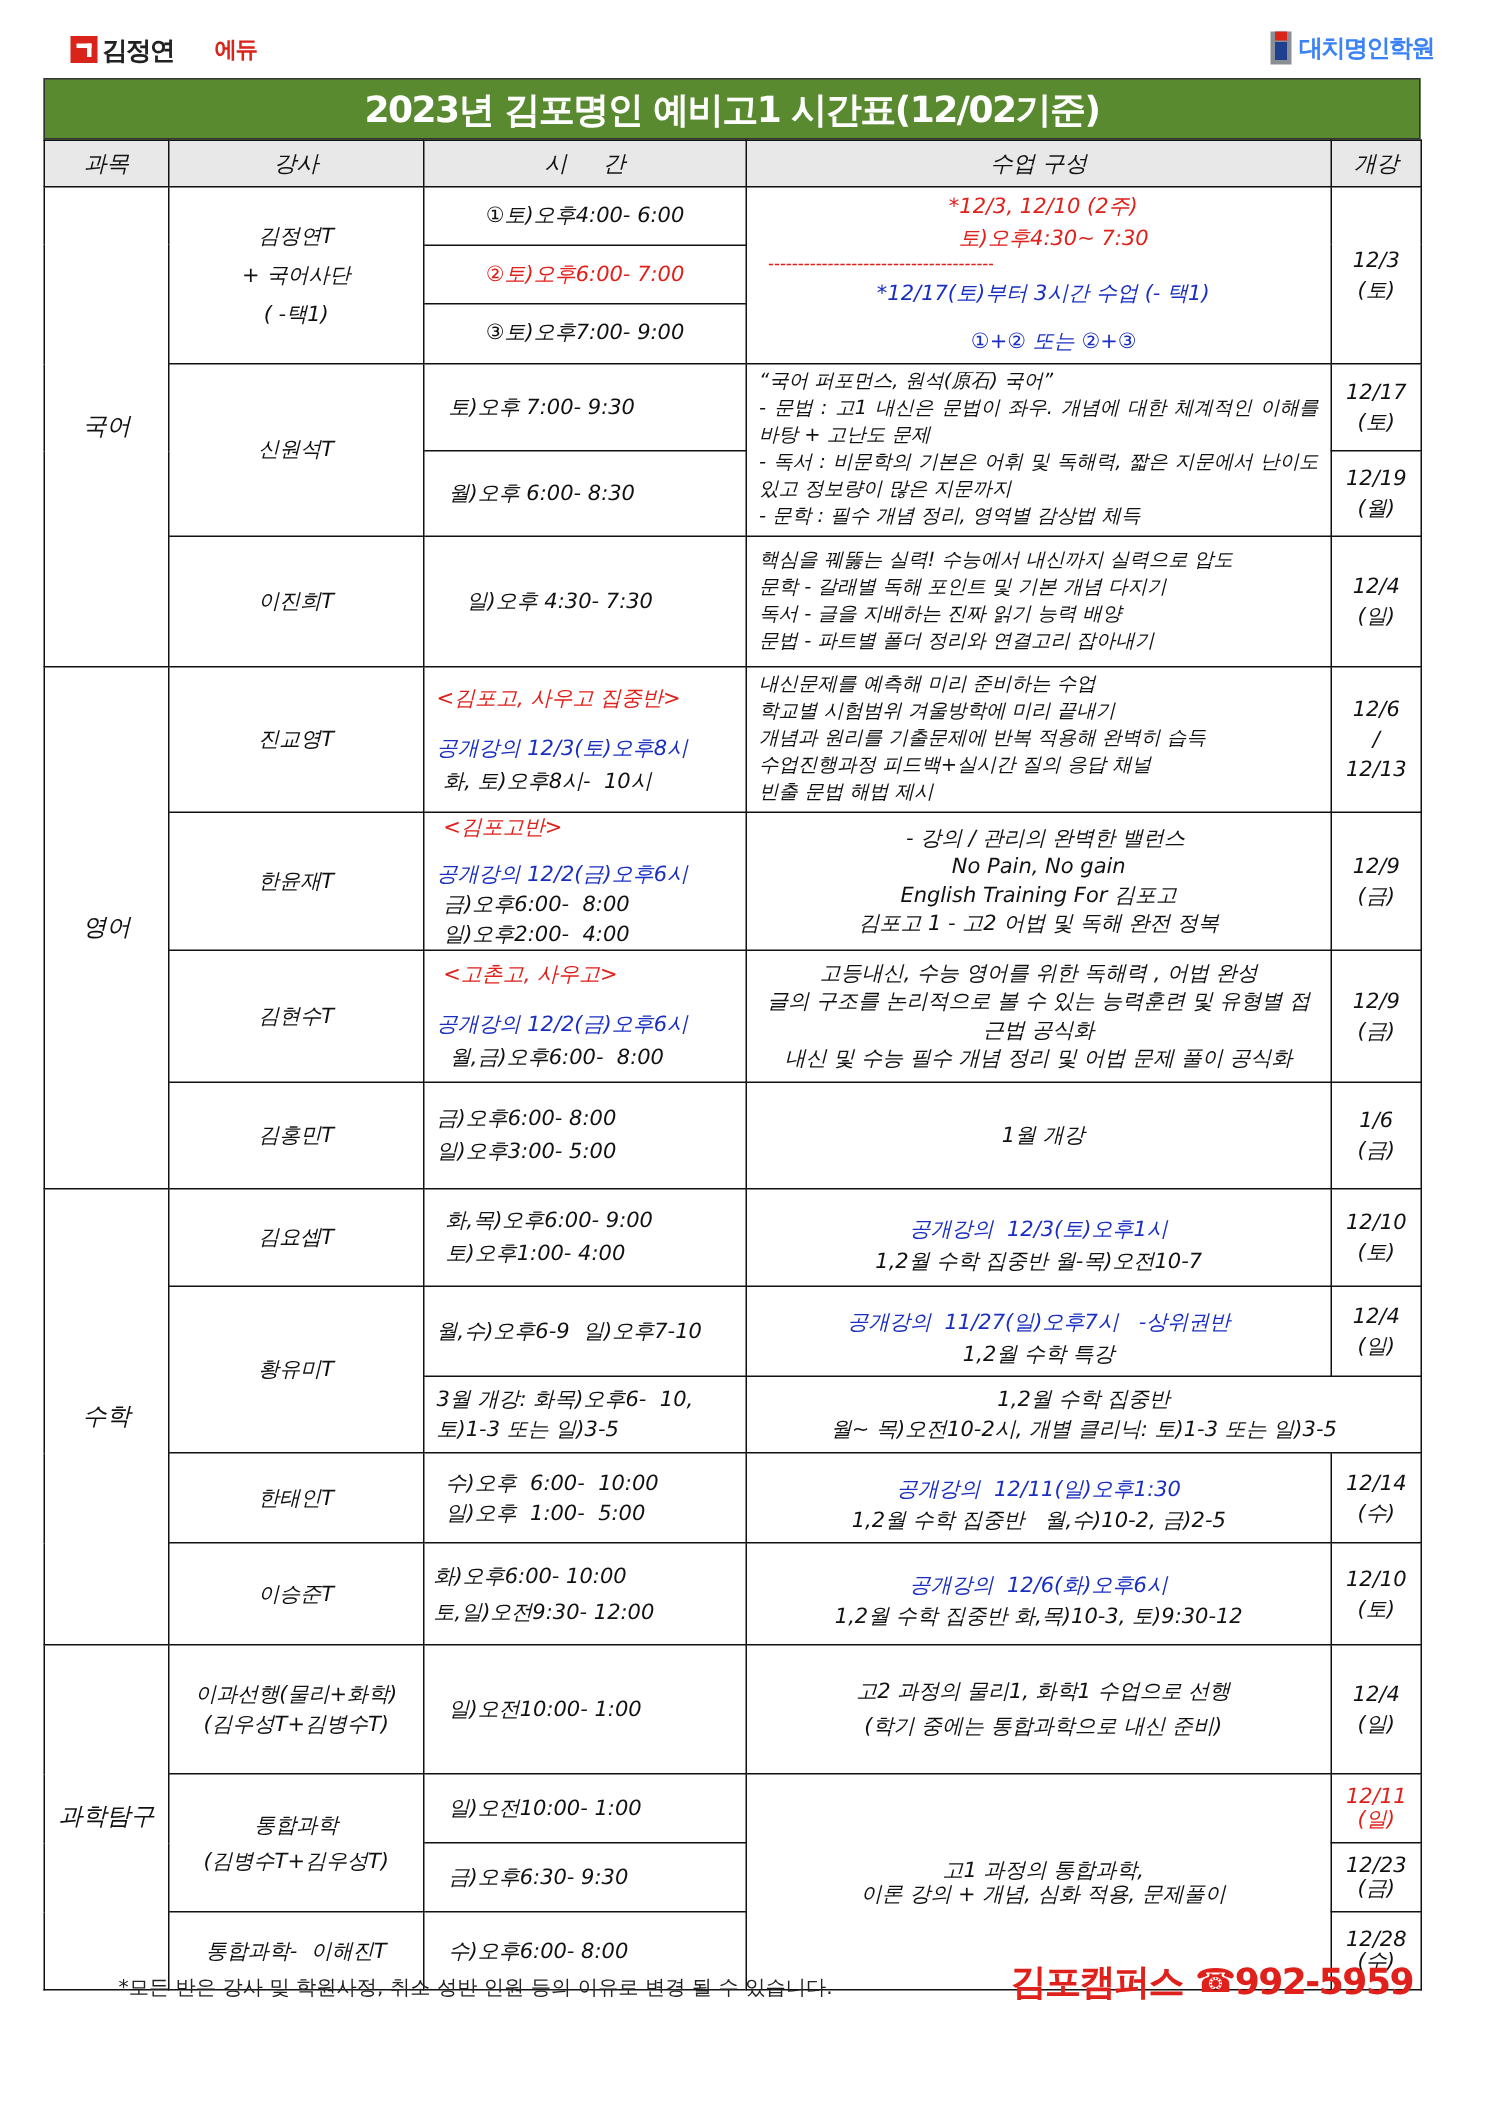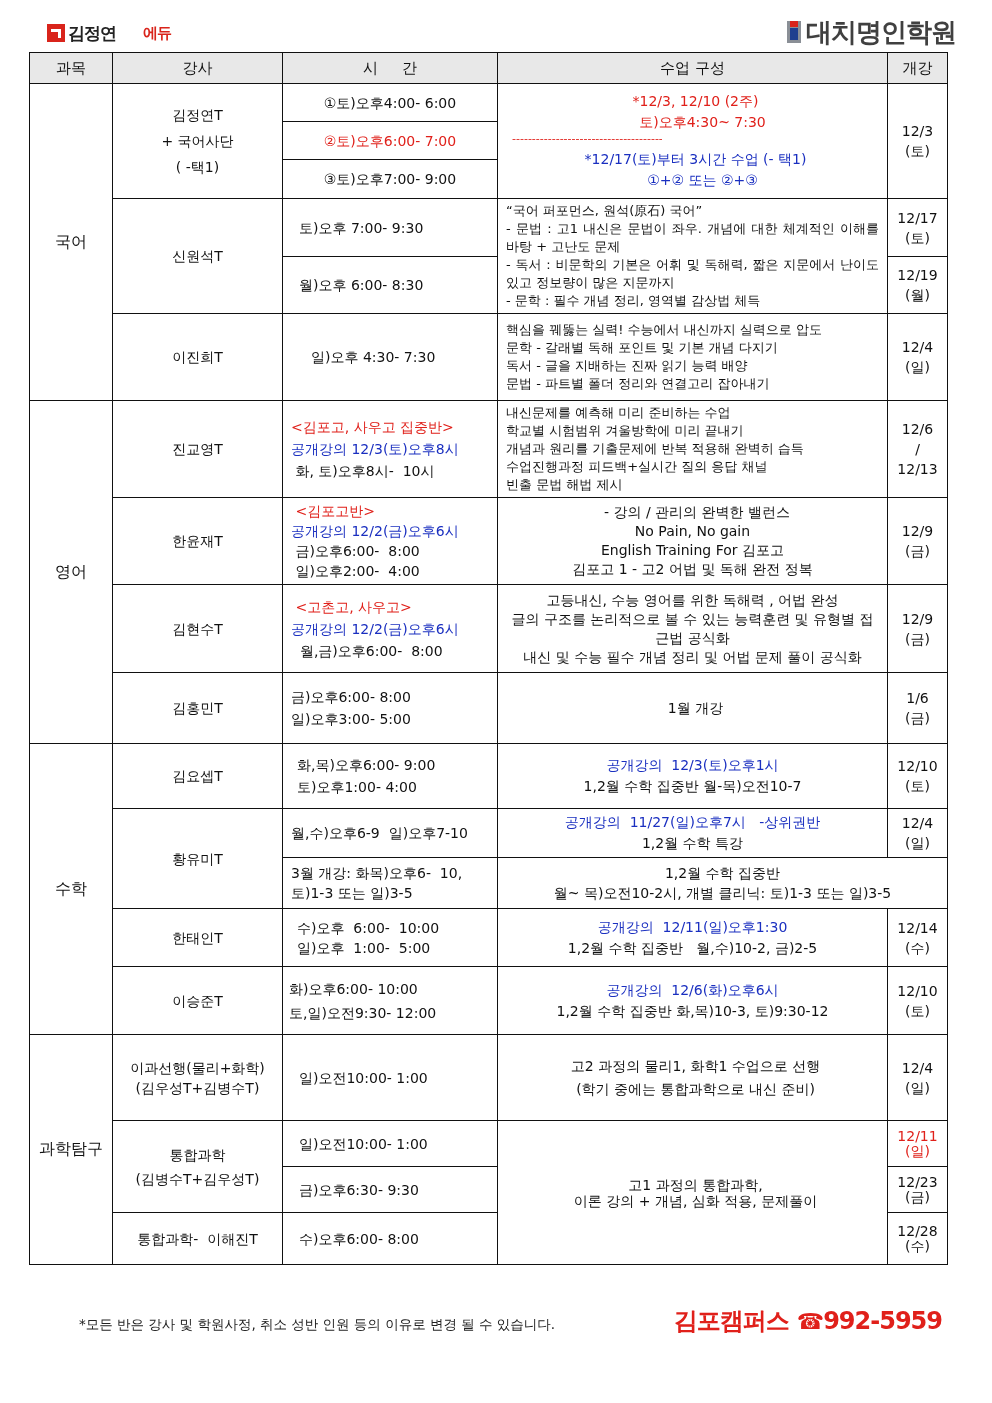--- a/index.html
+++ b/index.html
@@ -6,37 +6,37 @@
   body { width: 992px; height: 1403px; background: #ffffff; position: relative; font-family: "DejaVu Sans", "Liberation Sans", sans-serif; color: #111; overflow: hidden; }
   .logo-left { position: absolute; left: 47px; top: 20px; height: 26px; display: flex; align-items: center; gap: 3px; }
   .logo-left .mark { width: 18px; height: 18px; background: #d9241b; position: relative; }
   .logo-left .mark::after { content: ""; position: absolute; left: 4px; top: 5px; width: 10px; height: 9px; border-top: 3px solid #fff; border-right: 3px solid #fff; box-sizing: border-box; }
   .logo-left .name { font-size: 17px; font-weight: bold; color: #222; letter-spacing: -1px; }
   .logo-left .sub { font-size: 15px; font-weight: bold; color: #d9241b; letter-spacing: -1px; margin-left: 24px; }
   .logo-right { position: absolute; right: 36px; top: 18px; height: 28px; display: flex; align-items: center; gap: 5px; }
   .logo-right .mark { width: 14px; height: 22px; position: relative; background: #8a8f96; }
   .logo-right .mark::before { content: ""; position: absolute; left: 3px; top: 0; width: 8px; height: 6px; background: #d9241b; }
   .logo-right .mark::after { content: ""; position: absolute; left: 3px; top: 7px; width: 8px; height: 12px; background: #1f3f8f; }
-  .logo-right .name { font-size: 26px; font-weight: bold; color: #404040; letter-spacing: -1px; }
+  .logo-right .name { font-size: 16px; font-weight: bold; color: #3b82f6; letter-spacing: -1px; }
 
   .sheet { position: absolute; left: 29px; top: 52px; width: 918px; }
   .title-band { height: 41px; background: #5a8a30; border: 1px solid #333; display: flex; align-items: center; justify-content: center; color: #fff; font-size: 24px; font-weight: bold; letter-spacing: -1px; }
 
-  table { border-collapse: collapse; width: 918px; table-layout: fixed; font-size: 14px; }
+  table { border-collapse: collapse; width: 918px; table-layout: fixed; font-size: 14px; font-style: italic; }
   td, th { border: 1.3px solid #111; vertical-align: middle; }
   th { background: #e8e8e8; font-weight: normal; font-size: 15px; height: 31px; text-align: center; }
   .c-subj { text-align: center; font-size: 16px; }
   .c-teacher { text-align: center; font-size: 14px; line-height: 26px; margin-left: 29px; }
   .c-time { font-size: 14px; padding-left: 8px; line-height: 22px; }
   .c-time.center { text-align: center; padding-left: 0; }
   .c-desc { font-size: 13px; padding: 3px 8px; line-height: 18px; }
   .c-desc.big { font-size: 14px; line-height: 21px; text-align: center; }
   .c-open { text-align: center; font-size: 14px; line-height: 20px; }
   .red { color: #e0201a; }
-  .blue { color: #1a2fc0; }
+  .blue { color: #1a2fc0; margin-top: 11px; }
   .dash { color: #e0201a; font-size: 11px; letter-spacing: 0; line-height: 12px; overflow: hidden; white-space: nowrap; width: 150px; }
   .line { display: block; }
 
   .footer-note { position: absolute; left: 38px; top: 1316px; font-size: 13.5px; color: #222; margin-left: 41px; }
   .campus { position: absolute; right: 50px; top: 1305px; font-size: 24px; font-weight: bold; color: #e0201a; letter-spacing: -1px; display: flex; align-items: center; gap: 8px; }
   .campus .tel { font-size: 22px; }
 </style>
 </head>
 <body>
 
@@ -44,20 +44,21 @@
   <div class="mark"></div>
   <span class="name">김정연</span>
   <span class="sub">에듀</span>
 </div>
 <div class="logo-right">
   <div class="mark"></div>
   <span class="name">대치명인학원</span>
 </div>
 
 <div class="sheet">
+  <div class="title-band">2023년 김포명인 예비고1 시간표(12/02기준)</div>
   <table>
     <colgroup>
       <col style="width:83px">
         <col style="width:170px">
         <col style="width:215px">
         <col style="width:390px">
         <col style="width:60px">
     </colgroup>
     <tbody>
         <tr>

